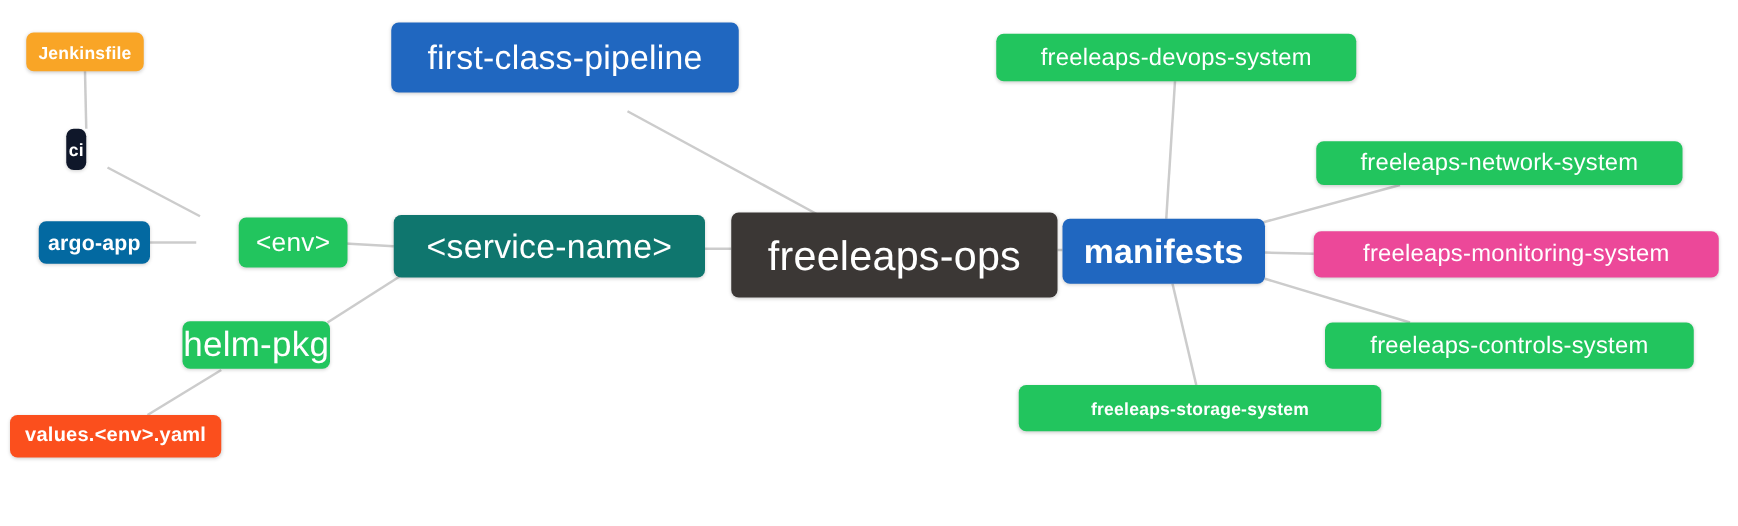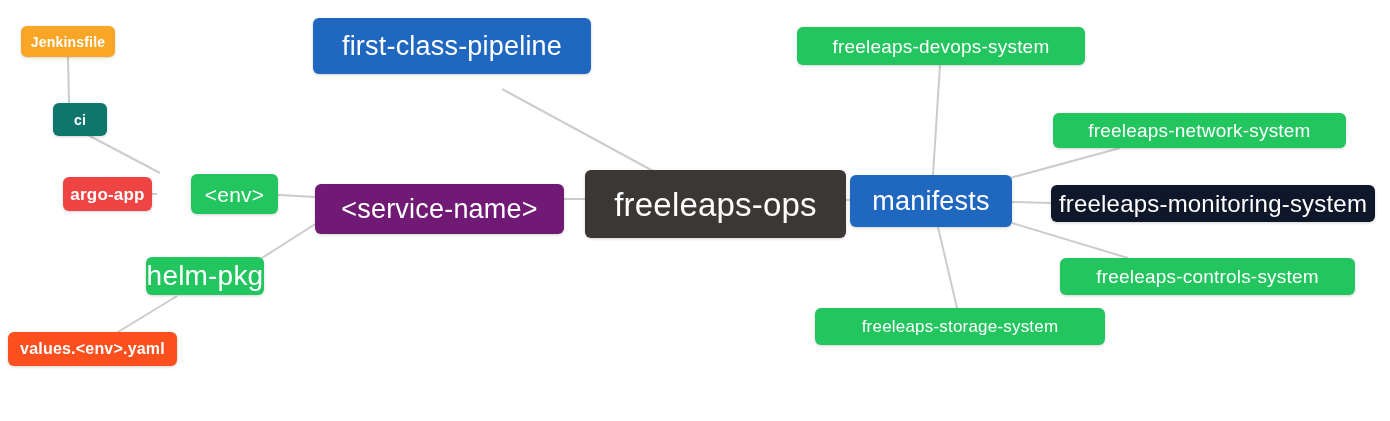--- a/index.html
+++ b/index.html
@@ -55,27 +55,27 @@
       <line x1="846" y1="200" x2="850" y2="200" stroke="#cccccc" stroke-width="2"></line>
       <line x1="933" y1="175" x2="940" y2="65" stroke="#cccccc" stroke-width="2"></line>
       <line x1="1010" y1="178" x2="1120" y2="148" stroke="#cccccc" stroke-width="2"></line>
       <line x1="1012" y1="202" x2="1051" y2="203" stroke="#cccccc" stroke-width="2"></line>
       <line x1="1012" y1="223" x2="1128" y2="258" stroke="#cccccc" stroke-width="2"></line>
       <line x1="938" y1="227" x2="957" y2="308" stroke="#cccccc" stroke-width="2"></line>
     </svg>
   <div id="nodes-layer">
       <div class="node" style="left: 585px; top: 170px; width: 261px; height: 68px; font-size: 33px; font-weight: 400; background: rgb(59, 55, 53);">freeleaps-ops</div>
       <div class="node" style="left: 313px; top: 18px; width: 278px; height: 56px; font-size: 27px; font-weight: 400; background: rgb(32, 103, 192);">first-class-pipeline</div>
-      <div class="node" style="left: 315px; top: 172px; width: 249px; height: 50px; font-size: 27px; font-weight: 400; background: #701a75; margin-top: 12px;">&lt;service-name&gt;</div>
-      <div class="node" style="left: 850px; top: 175px; width: 162px; height: 52px; font-size: 27px; font-weight: 400; background: rgb(32, 103, 192);">manifests</div>
+      <div class="node" style="left: 315px; top: 172px; width: 249px; height: 50px; font-size: 27px; font-weight: 400; background: #0f766e;">&lt;service-name&gt;</div>
+      <div class="node" style="left: 850px; top: 175px; width: 162px; height: 52px; font-size: 27px; font-weight: 700; background: rgb(32, 103, 192);">manifests</div>
       <div class="node" style="left: 157px; top: 174px; width: 87px; height: 40px; font-size: 21px; font-weight: 400; background: rgb(34, 197, 94); margin-left: 34px;">&lt;env&gt;</div>
       <div class="node" style="left: 146px; top: 257px; width: 118px; height: 38px; font-size: 28px; font-weight: 400; background: rgb(34, 197, 94);">helm-pkg</div>
       <div class="node" style="left: 21px; top: 26px; width: 94px; height: 31px; font-size: 14px; font-weight: 700; background: rgb(249, 165, 38);">Jenkinsfile</div>
-      <div class="node" style="left: 53px; top: 103px; width: 54px; height: 33px; font-size: 14px; font-weight: 700; background: #0f766e;">ci</div>
-      <div class="node" style="left: 31px; top: 177px; width: 89px; height: 34px; font-size: 17px; font-weight: 700; background: #ef4444; margin-left: 32px;">argo-app</div>
+      <div class="node" style="left: 53px; top: 103px; width: 16px; height: 33px; font-size: 14px; font-weight: 700; background: #0f172a;">ci</div>
+      <div class="node" style="left: 31px; top: 177px; width: 89px; height: 34px; font-size: 17px; font-weight: 700; background: #0369a1;">argo-app</div>
       <div class="node" style="left: 8px; top: 332px; width: 169px; height: 34px; font-size: 16px; font-weight: 700; background: rgb(251, 79, 29);">values.&lt;env&gt;.yaml</div>
       <div class="node" style="left: 797px; top: 27px; width: 288px; height: 38px; font-size: 19px; font-weight: 400; background: rgb(34, 197, 94);">freeleaps-devops-system</div>
       <div class="node" style="left: 1053px; top: 113px; width: 293px; height: 35px; font-size: 19px; font-weight: 400; background: rgb(34, 197, 94);">freeleaps-network-system</div>
-      <div class="node" style="left: 1051px; top: 185px; width: 324px; height: 37px; font-size: 24px; font-weight: 400; background: #0f172a;">freeleaps-monitoring-system</div>
+      <div class="node" style="left: 1051px; top: 185px; width: 324px; height: 37px; font-size: 19px; font-weight: 400; background: #ec4899;">freeleaps-monitoring-system</div>
       <div class="node" style="left: 1060px; top: 258px; width: 295px; height: 37px; font-size: 19px; font-weight: 400; background: rgb(34, 197, 94);">freeleaps-controls-system</div>
-      <div class="node" style="left: 815px; top: 308px; width: 290px; height: 37px; font-size: 17px; font-weight: 400; background: rgb(34, 197, 94);">freeleaps-storage-system</div>
+      <div class="node" style="left: 815px; top: 308px; width: 290px; height: 37px; font-size: 14px; font-weight: 700; background: rgb(34, 197, 94);">freeleaps-storage-system</div>
     </div>
 </div>
 
 </body></html>

